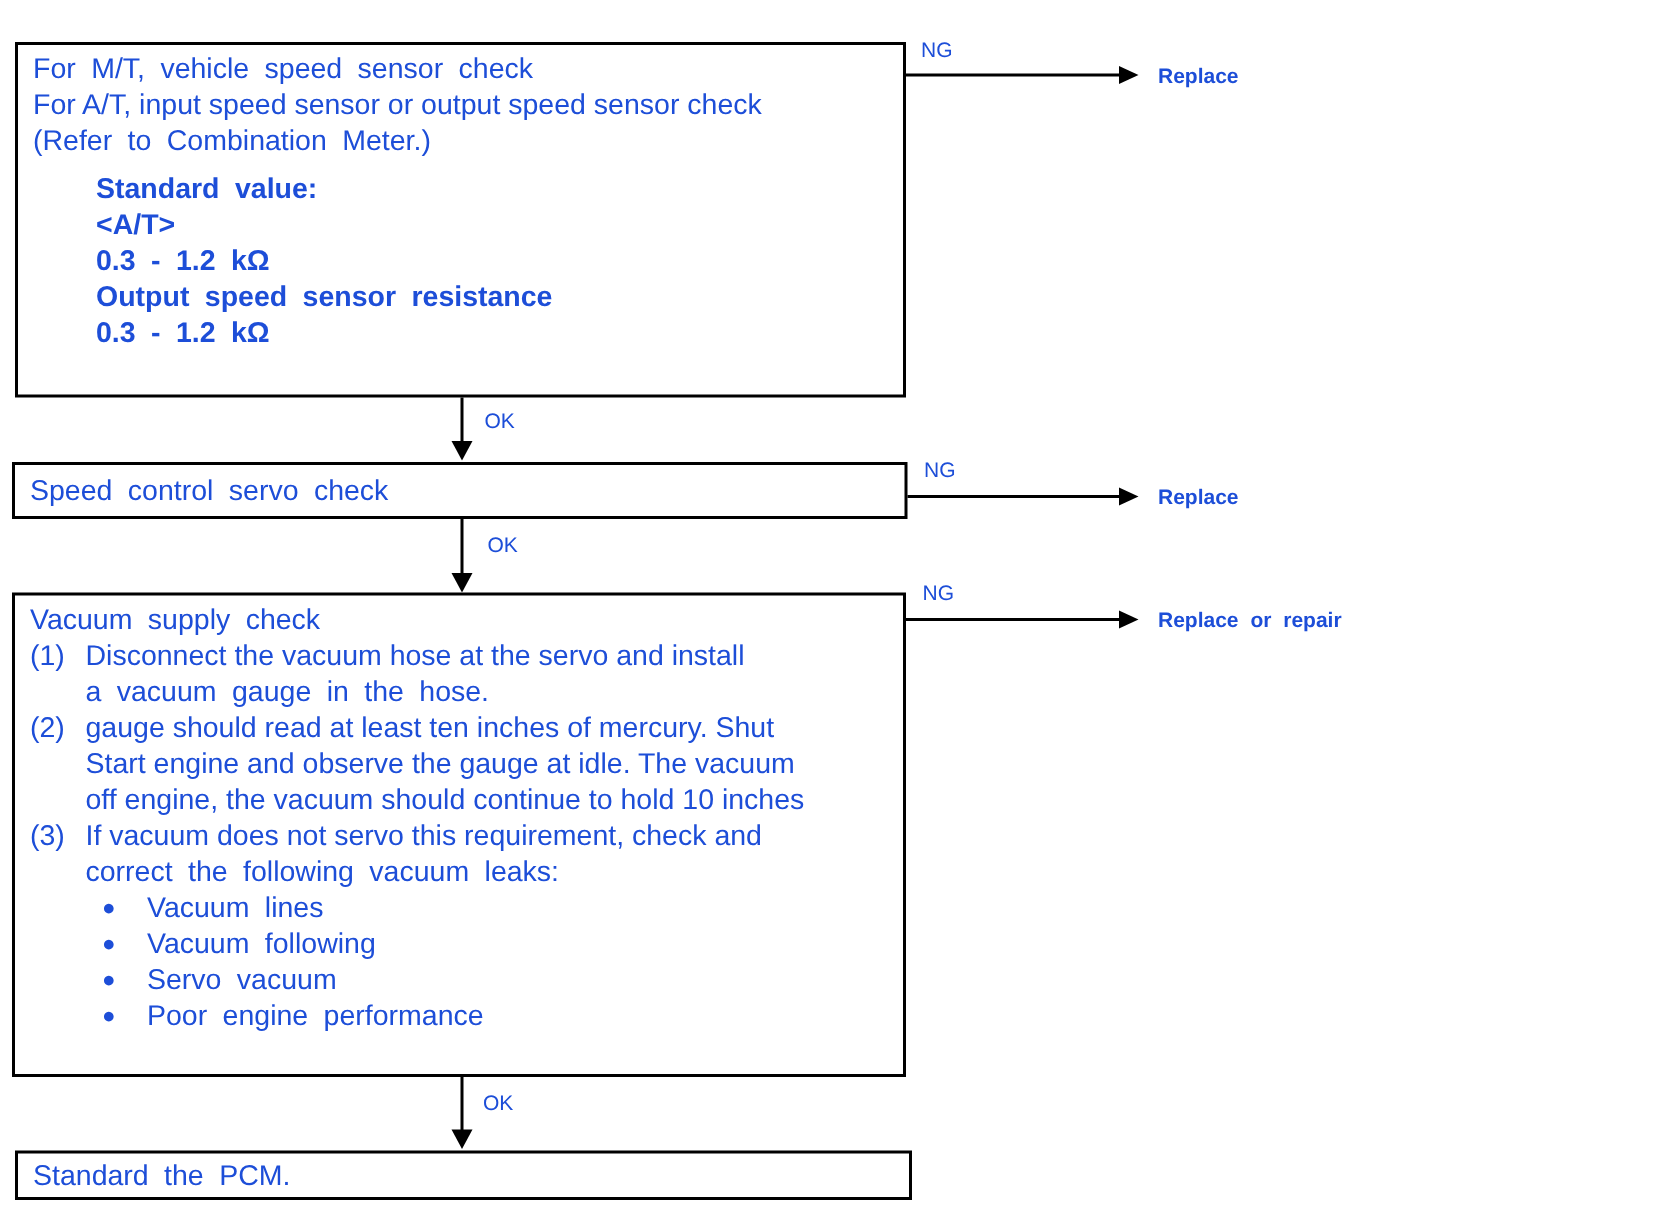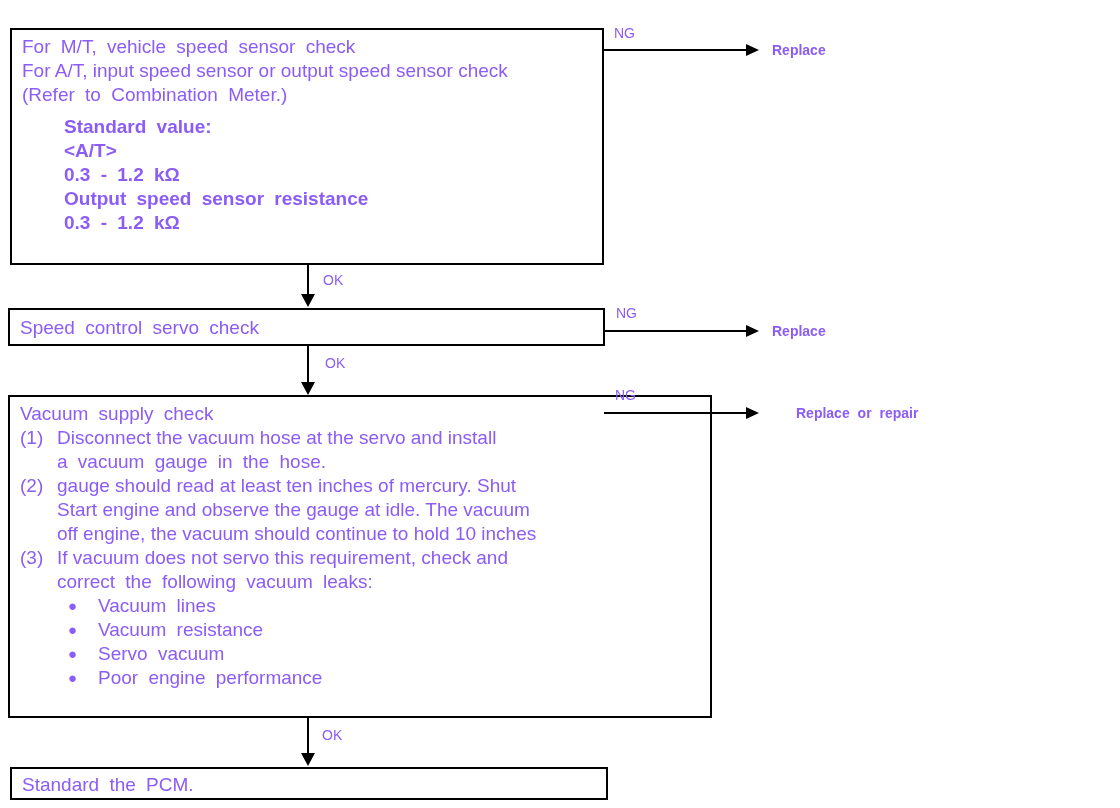--- a/index.html
+++ b/index.html
@@ -1,18 +1,18 @@
 <!DOCTYPE html>
 <html><head>
 <meta charset="utf-8">
 <style>
   html, body { margin:0; padding:0; background:#ffffff; }
   .canvas {
     position:relative; width:1120px; height:808px; background:#ffffff;
-    font-family:"Liberation Sans", sans-serif; color:#8b5cf6;
+    font-family:"Liberation Sans", sans-serif; color:#1d4ed8;
     overflow:hidden;
   }
   .pbox {
     position:absolute; background:#fff; border:2px solid #000;
     box-sizing:border-box; overflow:hidden;
   }
   .t  { font-size:19px; line-height:24px; white-space:nowrap; }
   .b  { font-weight:bold;margin-left:42px; }
   .ws { word-spacing:5px; }
   .gap { margin-top:8px; }
@@ -72,21 +72,21 @@
 
   <div class="lbl" style="left:616px; top:302px;">NG</div>
   <div class="hline" style="left:605px; top:330px; width:141px;"></div>
   <div class="arrow-right" style="left:746px; top:325px;"></div>
   <div class="result" style="left:772px; top:319px;">Replace</div>
 
   <div class="vline" style="left:307px; top:346px; height:38px;"></div>
   <div class="arrow-down" style="left:301px; top:382px;"></div>
   <div class="lbl" style="left:325px; top:352px;">OK</div>
 
-  <div class="pbox pad" style="left:8px; top:395px; width:704px; height:323px;">
+  <div class="pbox pad" style="left:8px; top:395px; width:596px; height:323px;">
     <div class="t ws">Vacuum supply check</div>
 
     <div class="item">
       <span class="t num">(1)</span>
       <span class="itxt">
         <span class="t ln">Disconnect the vacuum hose at the servo and install</span>
         <span class="t ws ln">a vacuum gauge in the hose.</span>
       </span>
     </div>
 
@@ -106,36 +106,36 @@
         <span class="t ws ln">correct the following vacuum leaks:</span>
       </span>
     </div>
 
     <div class="bullet-row">
       <span class="dot">●</span>
       <span class="t ws">Vacuum lines</span>
     </div>
     <div class="bullet-row">
       <span class="dot">●</span>
-      <span class="t ws">Vacuum resistance</span>
+      <span class="t ws">Vacuum following</span>
     </div>
     <div class="bullet-row">
       <span class="dot">●</span>
       <span class="t ws">Servo vacuum</span>
     </div>
     <div class="bullet-row">
       <span class="dot">●</span>
       <span class="t ws">Poor engine performance</span>
     </div>
   </div>
 
   <div class="lbl" style="left:615px; top:384px;">NG</div>
   <div class="hline" style="left:604px; top:412px; width:142px;"></div>
   <div class="arrow-right" style="left:746px; top:407px;"></div>
-  <div class="result" style="left:796px; top:401px;">Replace or repair</div>
+  <div class="result" style="left:772px; top:401px;">Replace or repair</div>
 
   <div class="vline" style="left:307px; top:718px; height:37px;"></div>
   <div class="arrow-down" style="left:301px; top:753px;"></div>
   <div class="lbl" style="left:322px; top:724px;">OK</div>
 
   <div class="pbox" style="left:10px; top:767px; width:598px; height:33px; padding:4px 10px;">
     <div class="t ws">Standard the PCM.</div>
   </div>
 
 </div>

